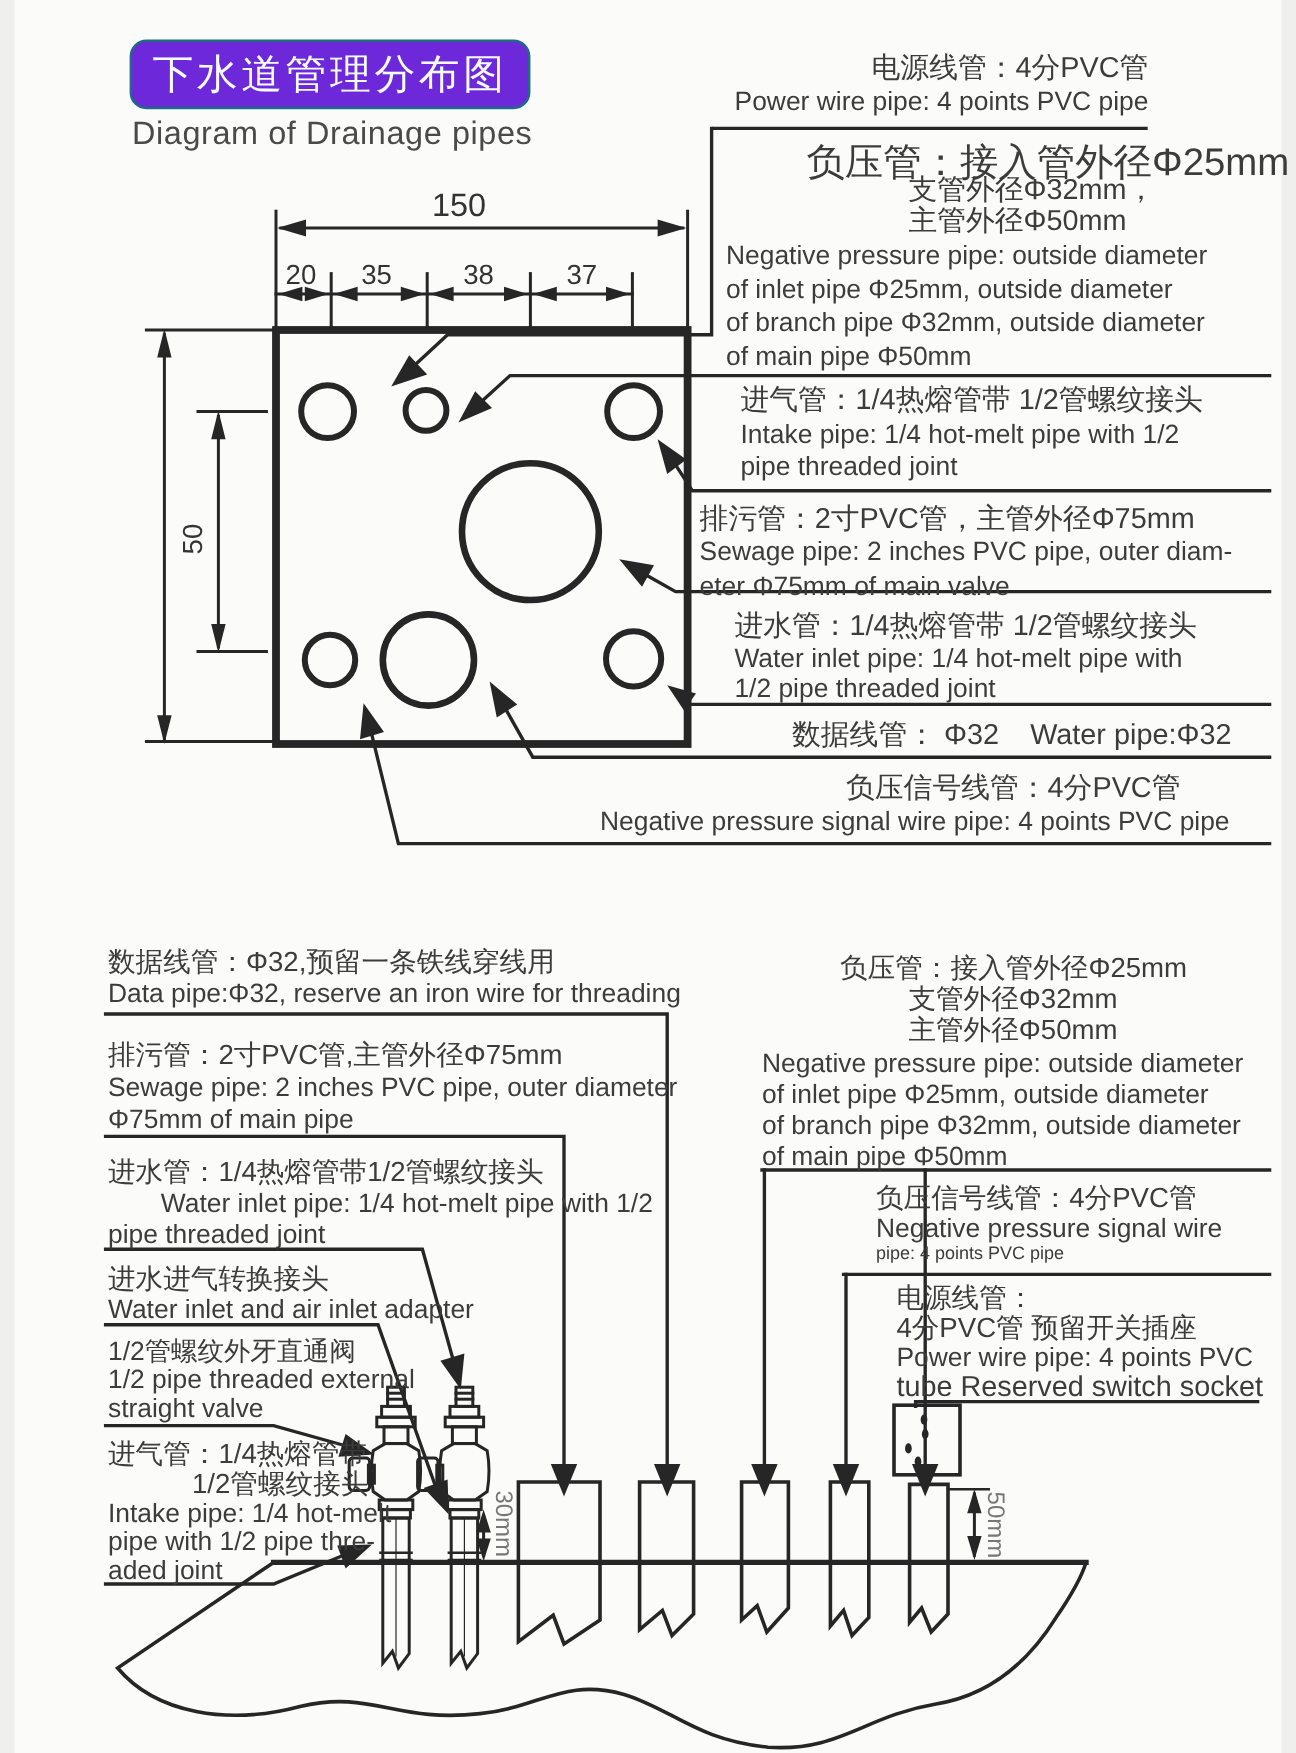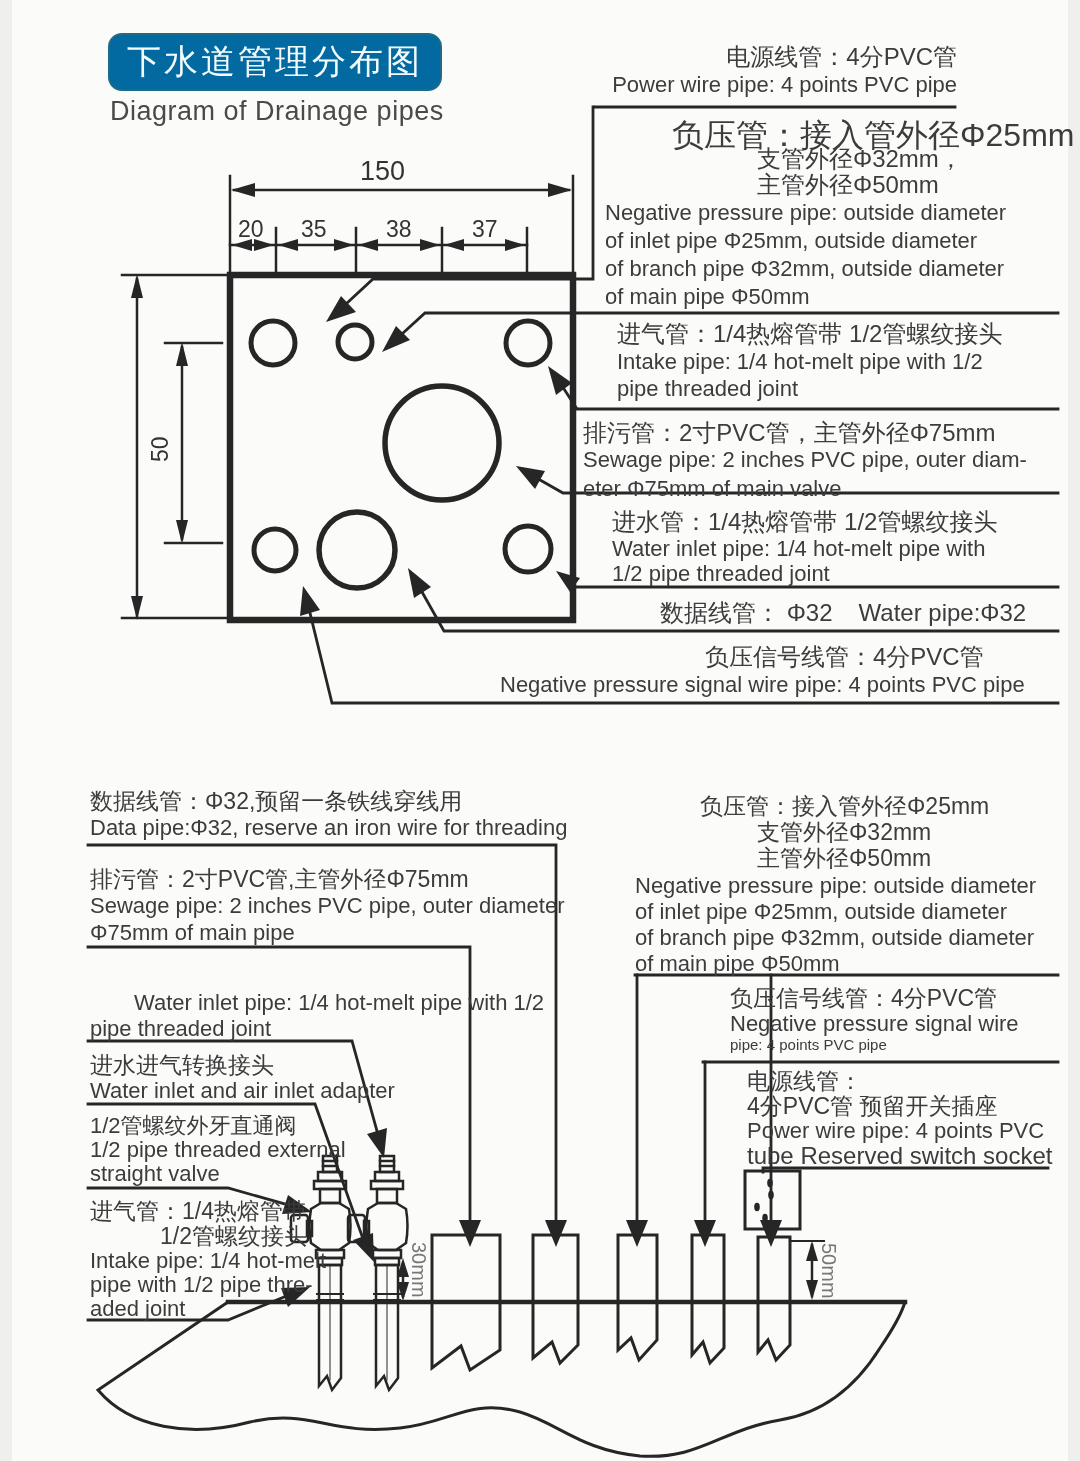--- a/index.html
+++ b/index.html
@@ -2,21 +2,21 @@
 <html><head>
 <meta charset="utf-8">
 <style>
   html,body{margin:0;padding:0;background:#ffffff;}
   #page{position:relative;width:1080px;height:1461px;background:#fbfbfa;overflow:hidden;
         font-family:"Liberation Sans","DejaVu Sans",sans-serif;color:#3c3c3c;}
   .edge{position:absolute;top:0;bottom:0;width:12px;background:#ececea;opacity:.8;}
   svg{position:absolute;left:0;top:0;}
   .t{position:absolute;white-space:nowrap;color:#3c3c3c;line-height:1.15;}
   .badge{position:absolute;left:108px;top:33px;width:330px;height:54px;border-radius:14px;
-         background:#0369a1;border:2px solid #1f6a84;display:flex;align-items:center;justify-content:center;}
+         background:#6d28d9;border:2px solid #1f6a84;display:flex;align-items:center;justify-content:center;}
   .badge span{color:#f4fbfd;font-size:34px;letter-spacing:3px;}
   .sub{position:absolute;left:110px;top:96px;font-size:27px;color:#4a4a4a;letter-spacing:.5px;}
   .rot90{transform:rotate(90deg);transform-origin:top left;color:#777;}
   .rotm90{transform:rotate(-90deg);transform-origin:top left;}
   .dimnum{color:#333;}
   .gap{display:inline-block;width:26px;}
 </style>
 </head>
 <body>
 
@@ -267,20 +267,21 @@
   <div class="t" style="left:705px;top:643px;font-size:24px;">负压信号线管：4分PVC管</div>
   <div class="t" style="left:500px;top:672px;font-size:22px;">Negative pressure signal wire pipe: 4 points PVC pipe</div>
 
   <div class="t" style="left:90px;top:788px;font-size:23px;">数据线管：Φ32,预留一条铁线穿线用</div>
   <div class="t" style="left:90px;top:815px;font-size:22px;">Data pipe:Φ32, reserve an iron wire for threading</div>
 
   <div class="t" style="left:90px;top:866px;font-size:23px;">排污管：2寸PVC管,主管外径Φ75mm</div>
   <div class="t" style="left:90px;top:893px;font-size:22px;">Sewage pipe: 2 inches PVC pipe, outer diameter</div>
   <div class="t" style="left:90px;top:920px;font-size:22px;">Φ75mm of main pipe</div>
 
+  <div class="t" style="left:90px;top:963px;font-size:23px;">进水管：1/4热熔管带1/2管螺纹接头</div>
   <div class="t" style="left:90px;top:990px;font-size:22px;margin-left:44px;">Water inlet pipe: 1/4 hot-melt pipe with 1/2</div>
   <div class="t" style="left:90px;top:1016px;font-size:22px;">pipe threaded joint</div>
 
   <div class="t" style="left:90px;top:1052px;font-size:23px;">进水进气转换接头</div>
   <div class="t" style="left:90px;top:1078px;font-size:22px;">Water inlet and air inlet adapter</div>
 
   <div class="t" style="left:90px;top:1113px;font-size:22px;">1/2管螺纹外牙直通阀</div>
   <div class="t" style="left:90px;top:1137px;font-size:22px;">1/2 pipe threaded external</div>
   <div class="t" style="left:90px;top:1161px;font-size:22px;">straight valve</div>
 

